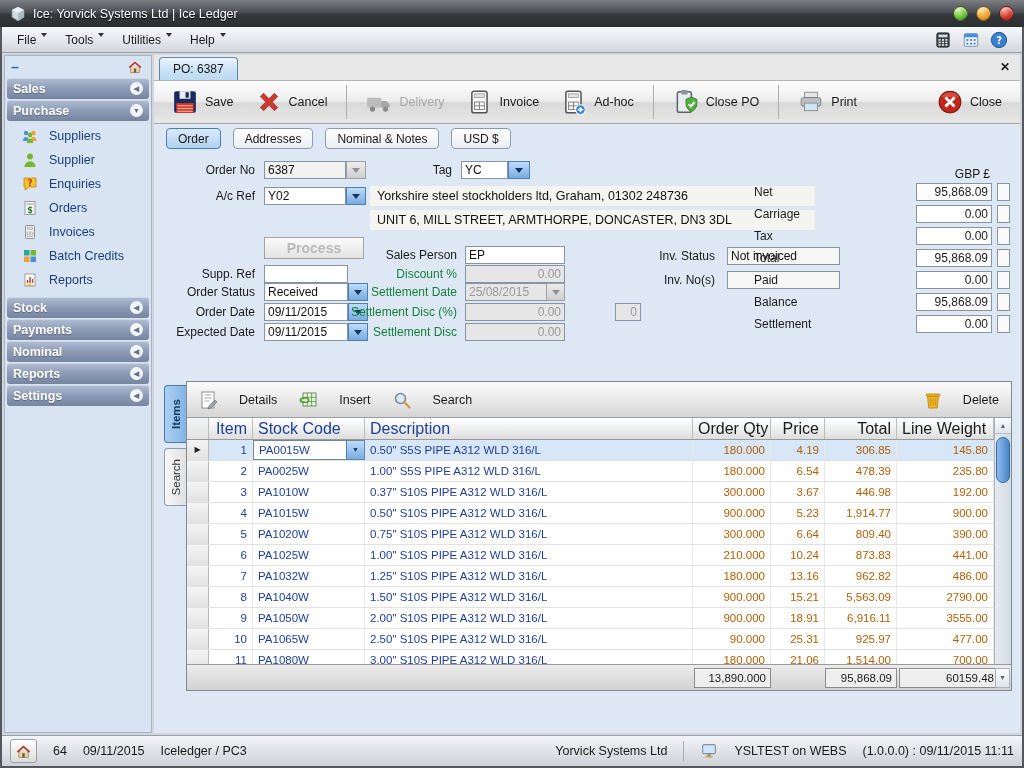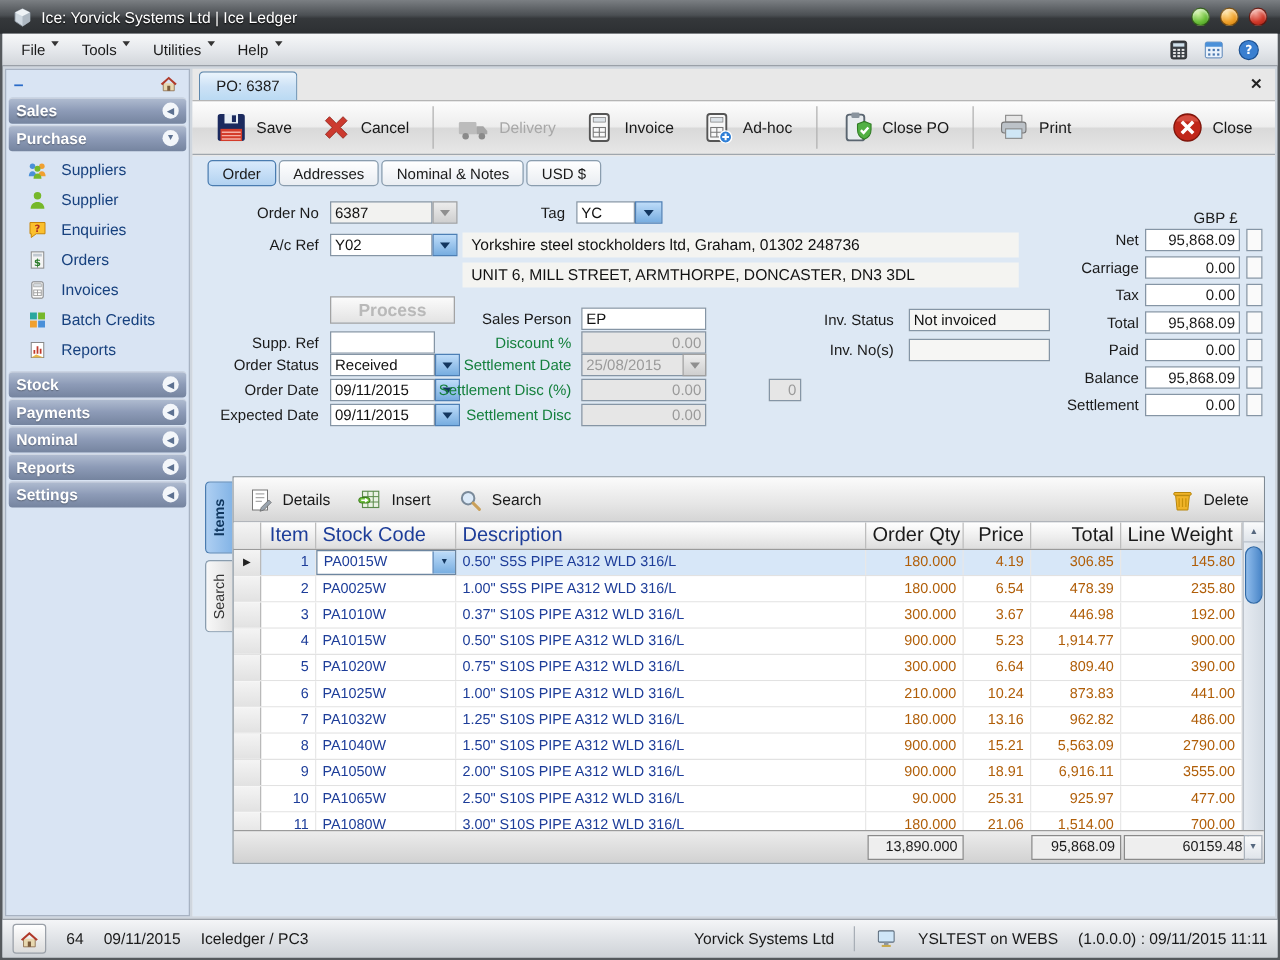--- a/index.html
+++ b/index.html
@@ -59,21 +59,21 @@
     background:linear-gradient(#fdfdfd,#ededed 48%,#d9d9d9 52%,#e7e7e7);
     border-top:1px solid #b5b5b5; border-bottom:1px solid #9fa6ad;
     display:flex; align-items:center; padding:0 10px; gap:6px; }
   .tb-btn { display:flex; align-items:center; gap:7px; padding:4px 8px; font-size:12.5px; cursor:default; }
   .tb-btn svg { width:26px; height:26px; }
   .tb-btn.disabled { color:#a8a8a8; }
   .tb-sep { width:1px; height:34px; background:#b0b0b0; margin:0 5px; }
   .tb-spacer { flex:1; }
 
   .page { position:absolute; left:0; right:0; top:70px; bottom:0; background:#dde8f4; }
-  .subtabs { position:absolute; left:12px; top:3px; display:flex; gap:2px; }
+  .subtabs { position:absolute; left:12px; top:3px; display:flex; gap:12px; }
   .subtab { height:21px; padding:0 11px; border:1px solid #8a9dae; border-radius:4px;
     background:linear-gradient(#ffffff,#e9edf2); display:flex; align-items:center; font-size:12px; cursor:default; }
   .subtab.active { background:linear-gradient(#d9eafc,#b2d2f0); border-color:#4a7cb0; }
 
   
   .lbl { position:absolute; height:18px; line-height:18px; text-align:right; padding-right:5px; font-size:12px; }
   .lbl.dis { color:#15803d; }
   .fld { position:absolute; height:18px; border:1px solid #8595a5; background:#fff;
     font:12px "Liberation Sans", sans-serif; line-height:16px; padding:0 3px; color:#111; }
   .fld.dis { background:#e6e6e6; color:#9a9a9a; }
@@ -86,40 +86,40 @@
   .combo-btn.dis::after { border-top-color:#8f8f8f; }
   .info-strip { position:absolute; height:20px; line-height:20px; background:#f4f4f1; padding:0 7px;
     font-size:12.5px; color:#111; white-space:nowrap; overflow:hidden; }
   .process-btn { position:absolute; height:22px; border:1px solid #a3a3a3;
     background:linear-gradient(#fbfbfb,#e3e3e3); color:#b9b9b9; font-weight:bold; font-size:14px;
     text-align:center; line-height:20px; }
 
   .totals-cur { position:absolute; left:710px; top:42px; width:126px; text-align:right; font-size:12px; }
   .totals { position:absolute; left:600px; top:56px; width:256px; }
   .tot-row { display:flex; align-items:center; height:22px; gap:5px; }
-  .tot-label { flex:1; text-align:right; font-size:12px; }
+  .tot-label { flex:1; font-size:12px; }
   .tot-box { width:76px; height:18px; border:1px solid #8595a5; background:#fff;
     text-align:right; line-height:16px; padding:0 3px; font-size:12px; }
   .tot-mini { width:13px; height:18px; border:1px solid #8595a5; background:#fafafa; }
 
   
   .grid-outer { position:absolute; left:10px; right:8px; top:256px; height:310px; }
   .side-tabs { position:absolute; left:0; top:4px; width:22px; }
   .vtab { width:22px; height:58px; border:1px solid #8a9dae; border-right:none; border-radius:4px 0 0 4px;
     background:linear-gradient(90deg,#f8f8f8,#e0e0e0); display:flex; align-items:center; justify-content:center;
     margin-bottom:5px; cursor:default; }
   .vtab span { writing-mode:vertical-rl; transform:rotate(180deg); font-size:11.5px; color:#333; }
   .vtab.active { background:linear-gradient(90deg,#aecff2,#83b4e6); border-color:#4a7cb0; }
   .vtab.active span { color:#10375f; font-weight:bold; }
 
   .grid-box { position:absolute; left:22px; right:0; top:0; bottom:0; border:1px solid #7f8a94;
     background:#fff; display:flex; flex-direction:column; }
   .grid-toolbar { height:36px; flex:none; background:linear-gradient(#fbfbfb,#e6e6e6 60%,#d5d5d5);
     border-bottom:1px solid #9aa0a8; display:flex; align-items:center; padding:0 12px; gap:22px; font-size:12.5px; }
-  .gt-btn { display:flex; align-items:center; gap:7px; cursor:default; }
+  .gt-btn { display:flex; align-items:center; gap:20px; cursor:default; }
   .gt-btn svg { width:20px; height:20px; }
   .gt-right { margin-left:auto; }
 
   .table-wrap { height:246px; flex:none; position:relative; }
   .thead { display:flex; height:22px; margin-right:17px;
     background:linear-gradient(#ffffff,#ececec 60%,#dddddd); border-bottom:1px solid #9a9a9a; font-size:16px; }
   .th { border-right:1px solid #bdbdbd; padding:0 5px; line-height:21px; white-space:nowrap; overflow:hidden; }
   .t-right { text-align:right; }
   .rows { height:224px; overflow:hidden; margin-right:17px; }
   .trow { display:flex; height:21px; border-bottom:1px solid #e2e2e2; font-size:11.5px; background:#fff; }

